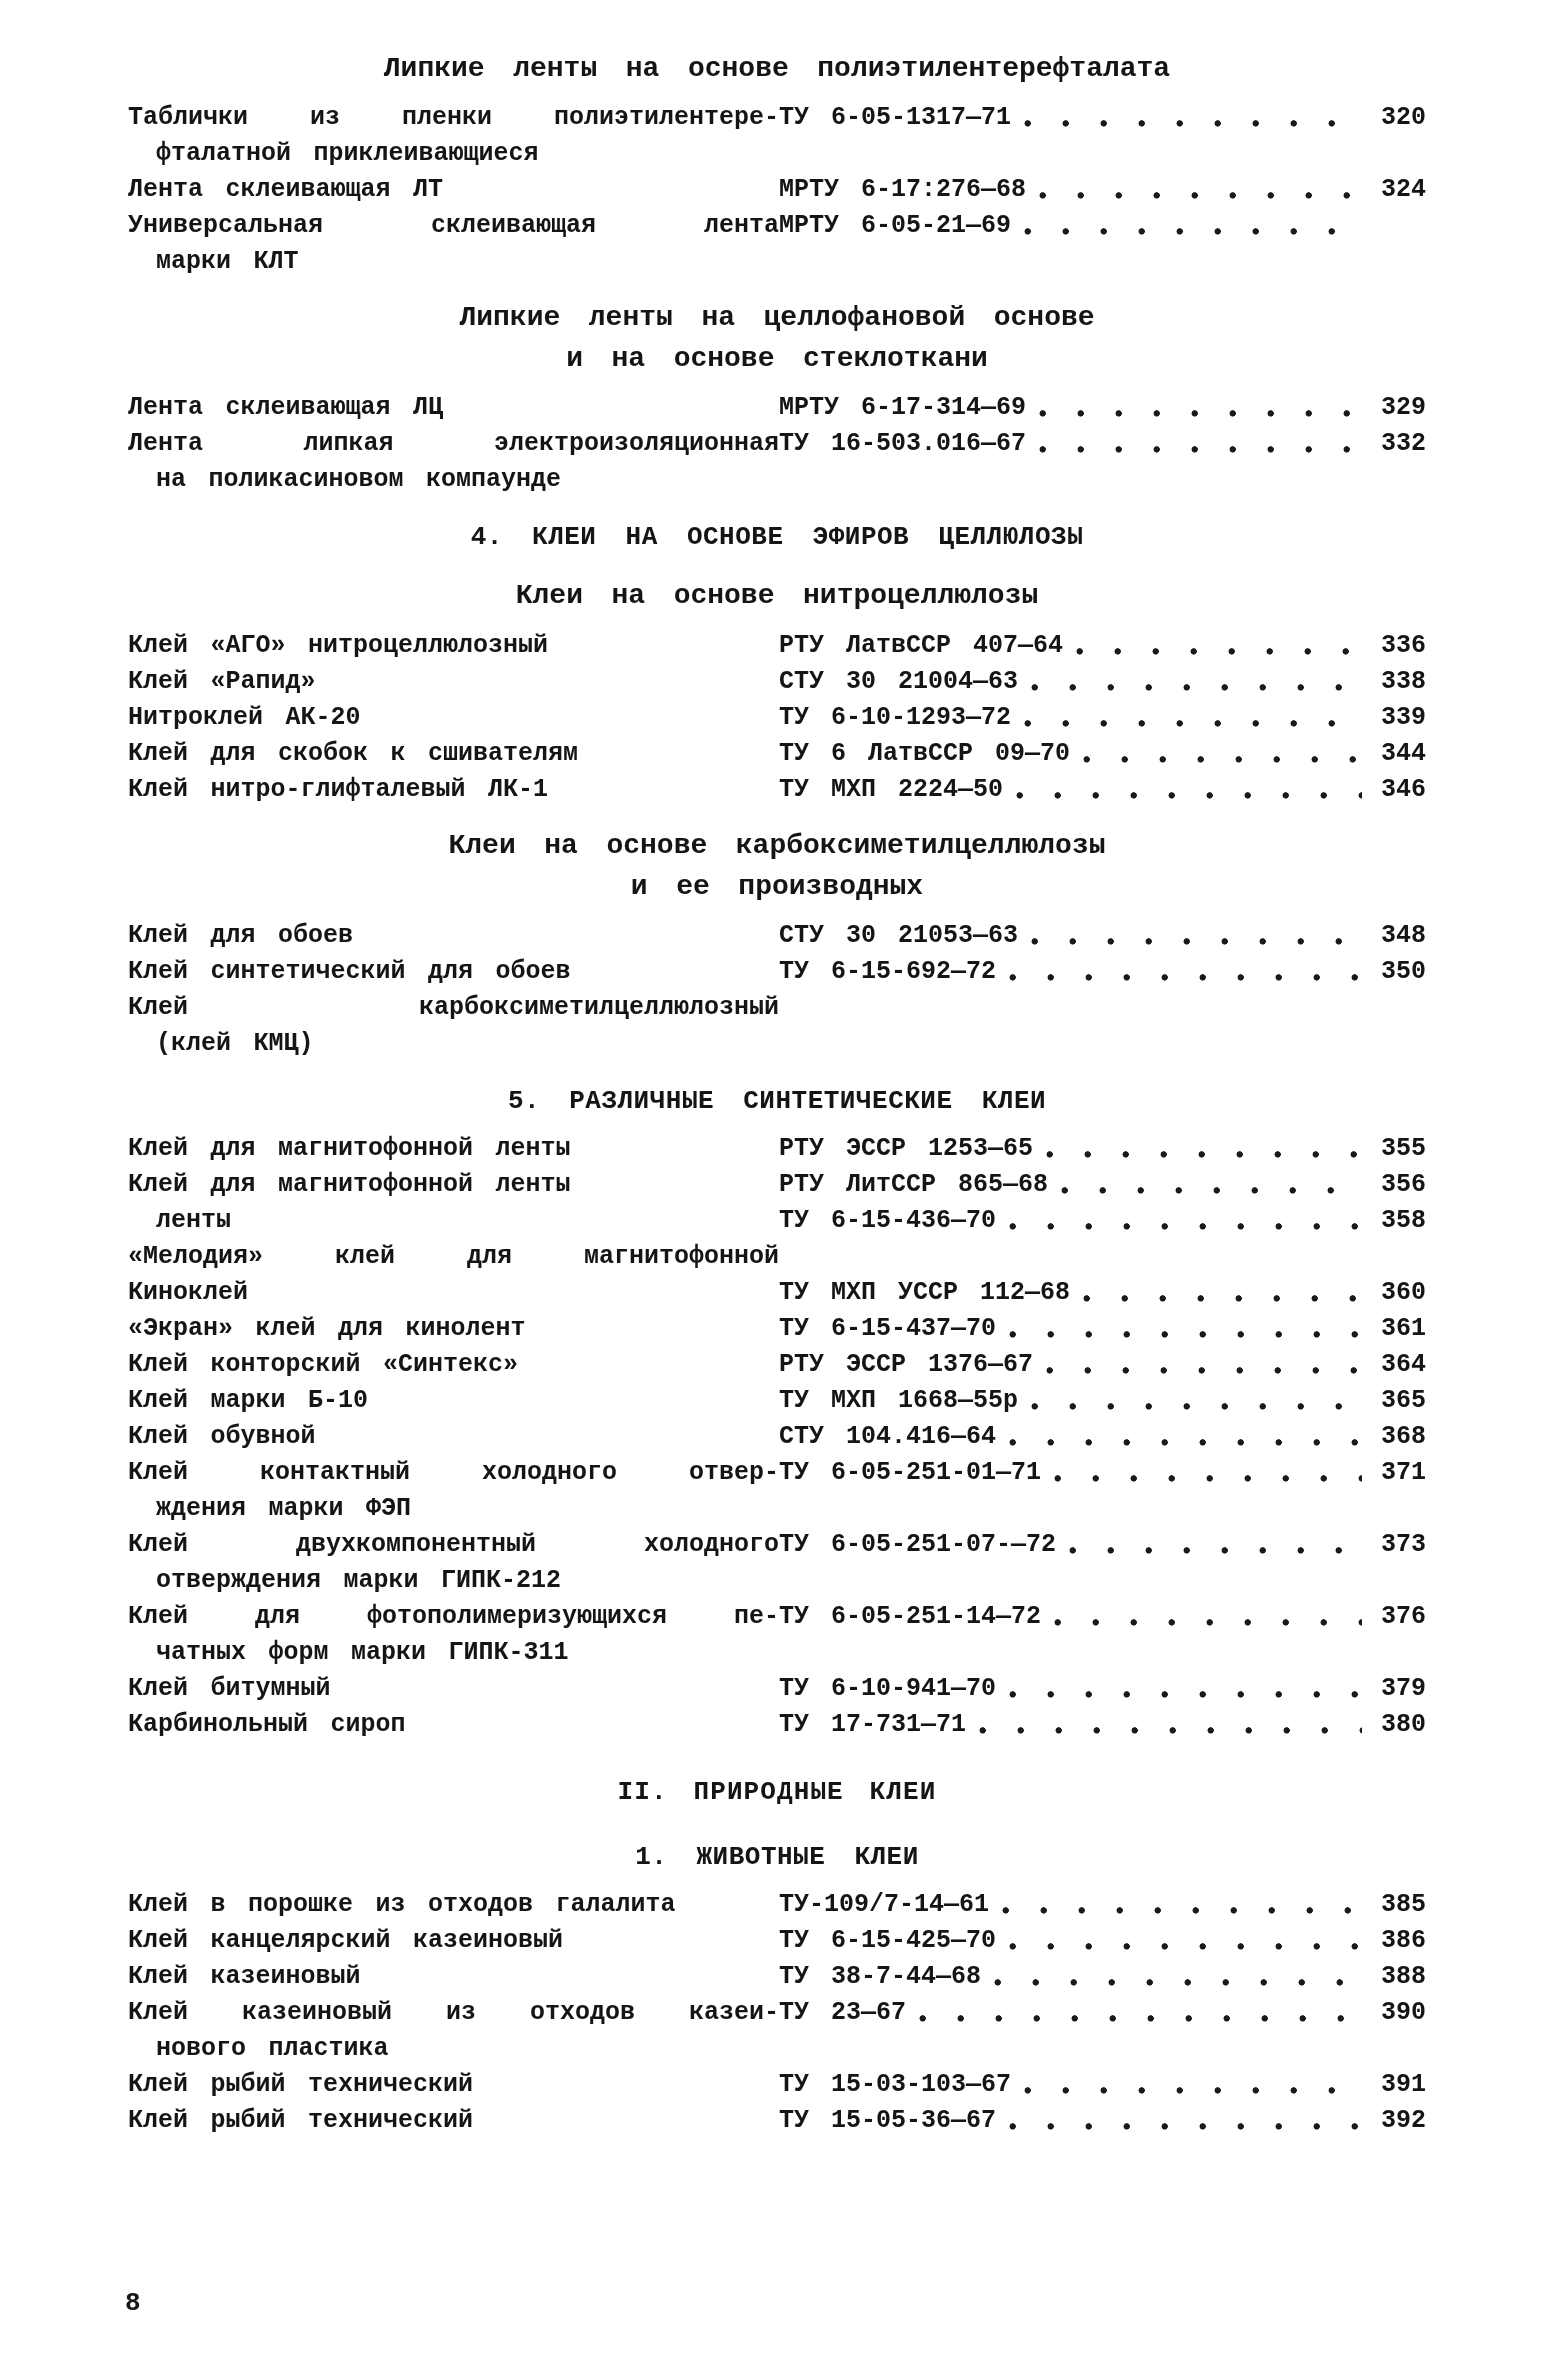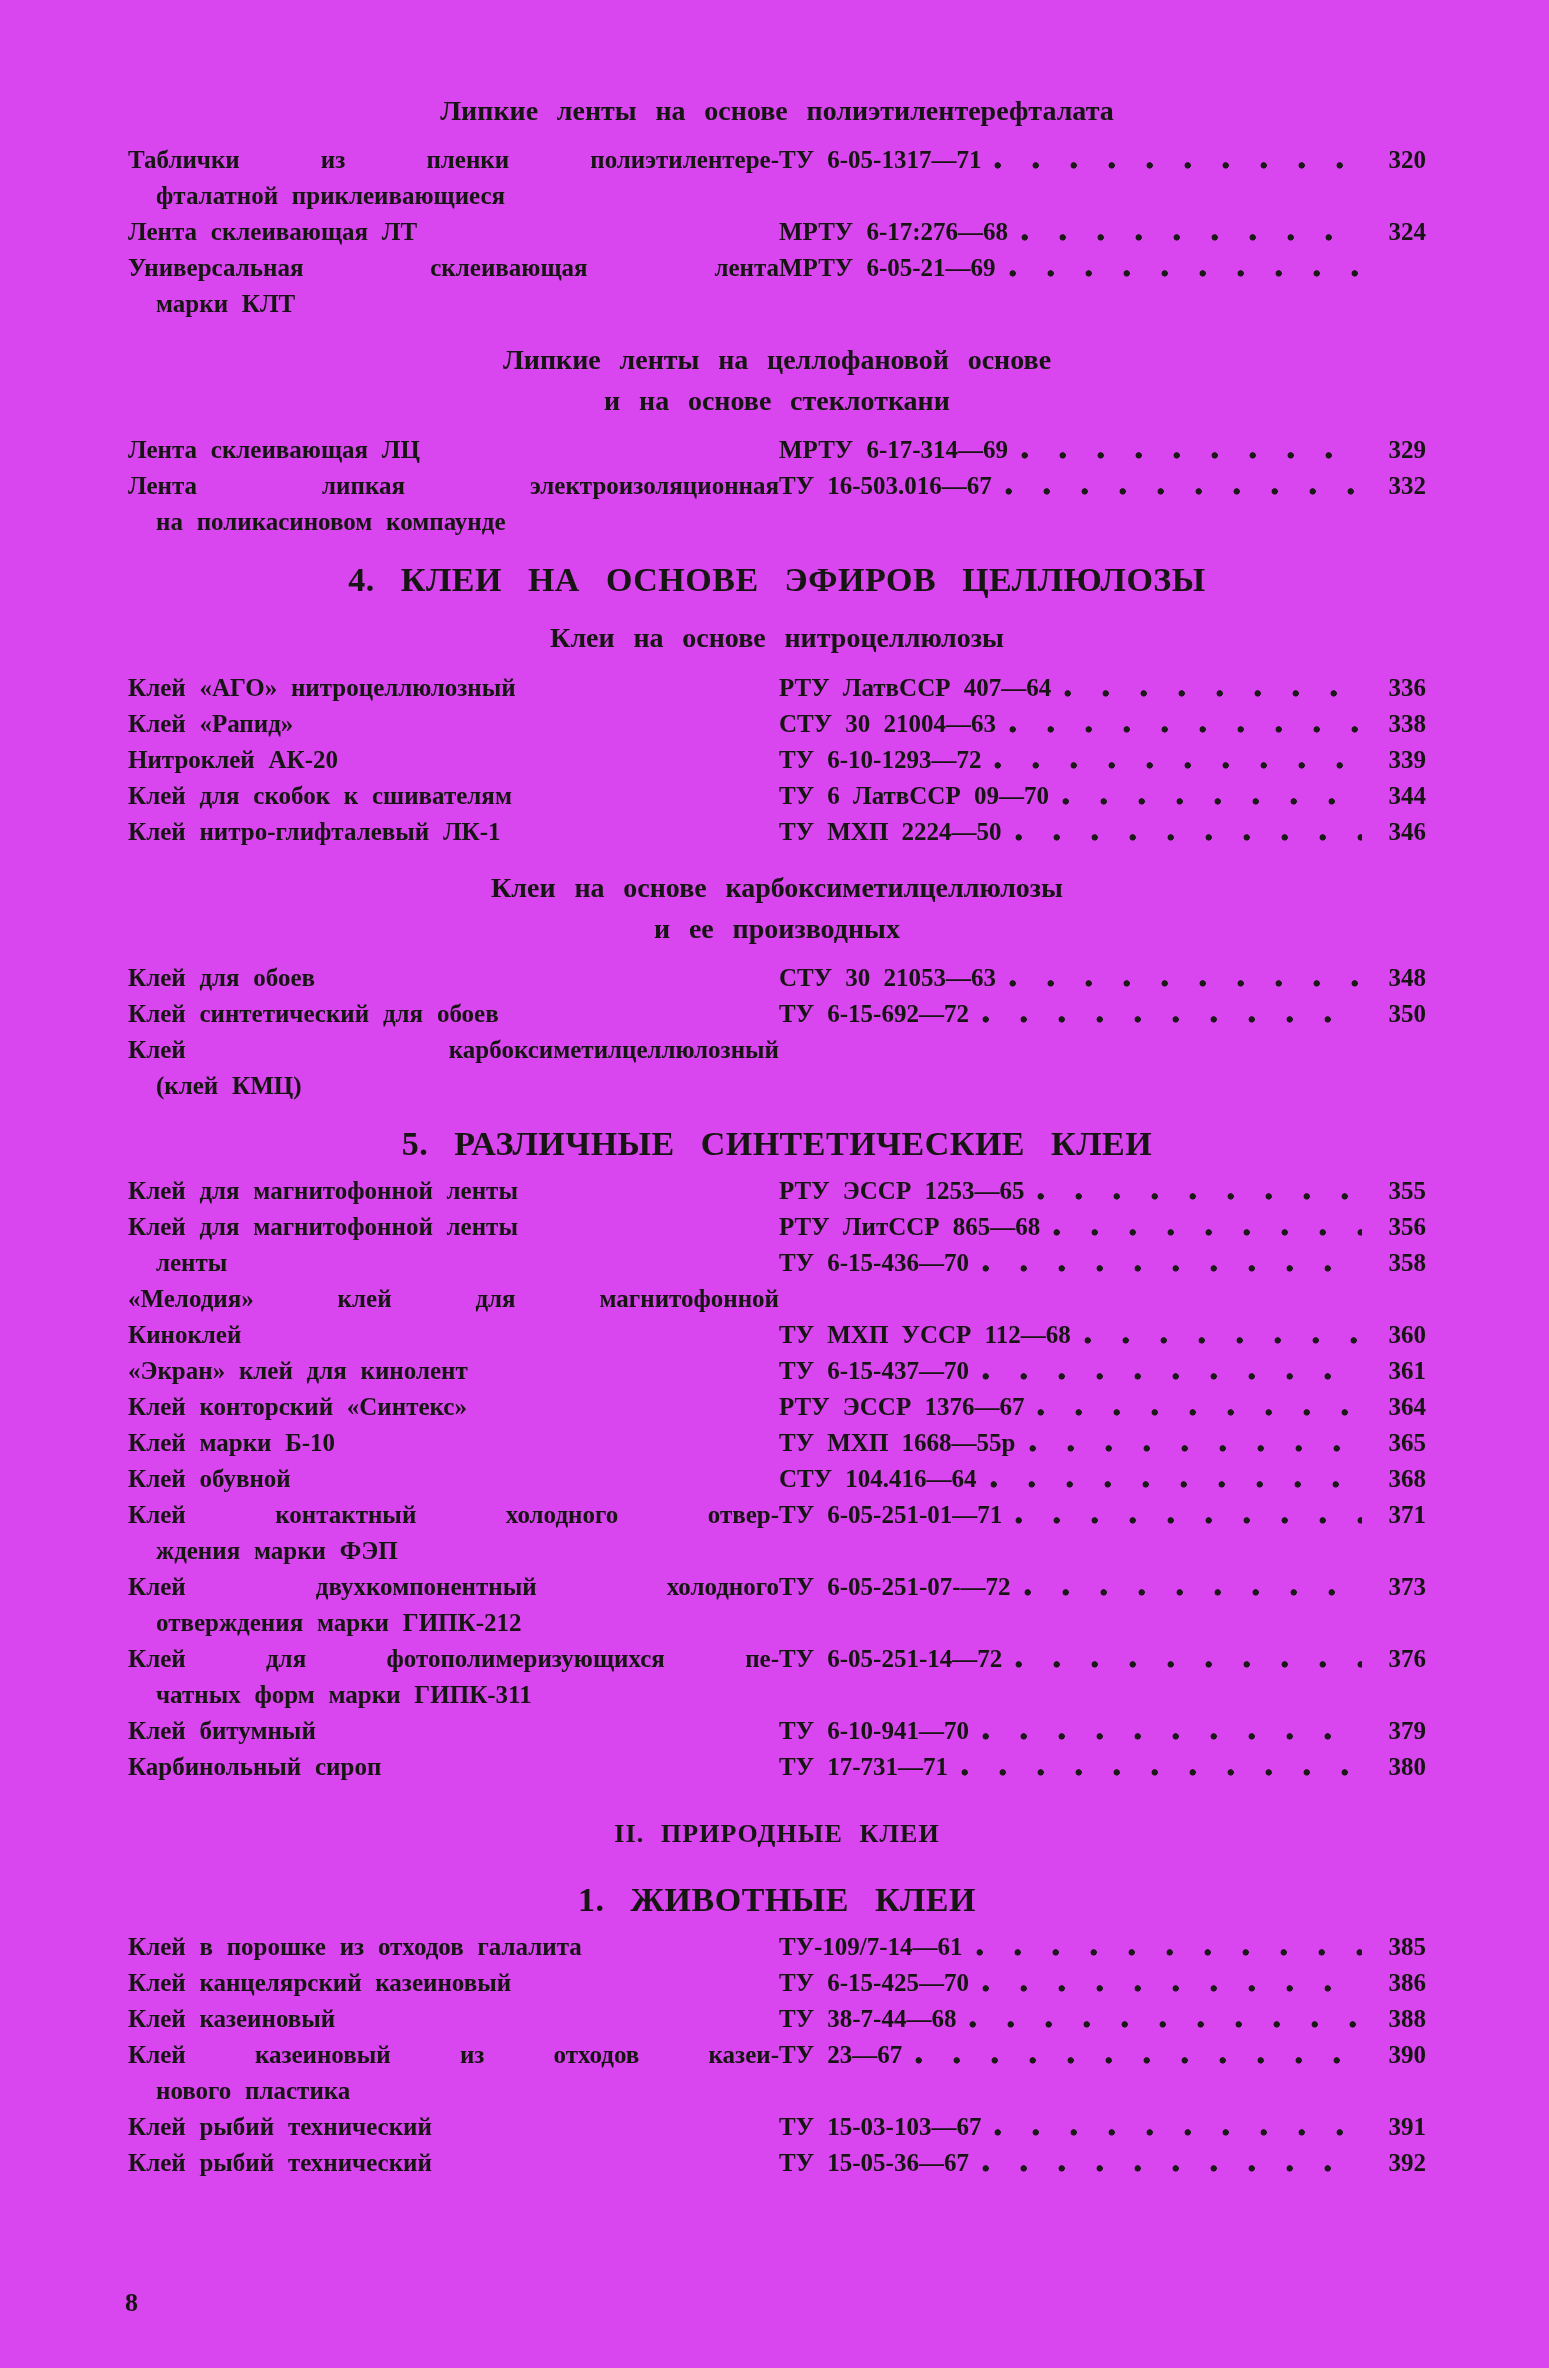--- a/index.html
+++ b/index.html
@@ -1,25 +1,25 @@
 <!DOCTYPE html>
 <html lang="ru" style="font-size:15px"><head>
 <meta charset="utf-8">
 <style>
   html, body { margin: 0; padding: 0; background: #e9e7e1; }
   .page {
     position: relative;
     width: 1550px;
     height: 2369px;
     margin: 0 auto;
-    background: #d946ef;
+    background: #ffffff;
     color: #161513;
     box-sizing: border-box;
-    padding: 90px 124px 0 128px;
-    font-family: Liberation Serif, serif;
+    padding: 48px 124px 0 128px;
+    font-family: Liberation Mono, monospace;
     overflow: hidden;
   }
   
   .row { display: flex; font-size: 25px; line-height: 36px; font-weight: 600; }
   .name { width: 651px; flex: none; word-spacing: .30em; }
   .ln { min-height: 36px; }
   .ln.just { text-align: justify; text-align-last: justify; }
   .ln.indent { padding-left: 28px; }
   .ref { flex: 1; display: flex; align-items: flex-start; }
   .std { white-space: nowrap; word-spacing: .28em; }
@@ -30,21 +30,21 @@
     background-image: radial-gradient(circle at 3.7px 23.4px, #1b1a18 2.8px, rgba(0,0,0,0) 3.5px);
     background-size: 38px 36px;
     background-repeat: repeat-x;
     min-width: 17px;
   }
   .pg { width: 60px; text-align: right; white-space: nowrap; }
   
   .h { text-align: center; font-weight: bold; }
   .hline { display: block; }
   .h-serif { font-size: 28px; line-height: 41px; word-spacing: .42em; margin: 17px 0 11.2px; }
-  .h-caps  { font-size: 34px; line-height: 41px; word-spacing: .5em; letter-spacing: 0.5px; margin: 19px 0 9.4px; }
+  .h-caps  { font-size: 26px; line-height: 41px; word-spacing: .5em; letter-spacing: 0.5px; margin: 19px 0 9.4px; }
   .h-part  { font-size: 26px; line-height: 52px; word-spacing: .35em; letter-spacing: 1.1px; margin: 22.5px 0 1.9px; }
   #content > .h:first-child { margin-top: 0; }
   .page-number {
     position: absolute;
     left: 125px;
     bottom: 51px;
     font-size: 26px;
     font-weight: 600;
   }
 </style>

